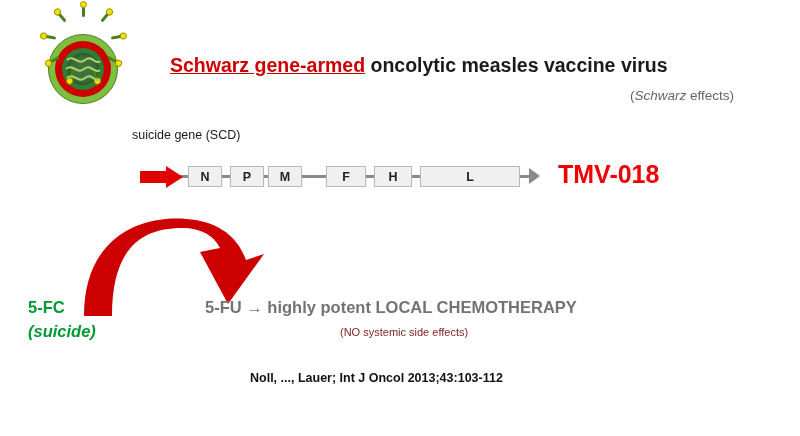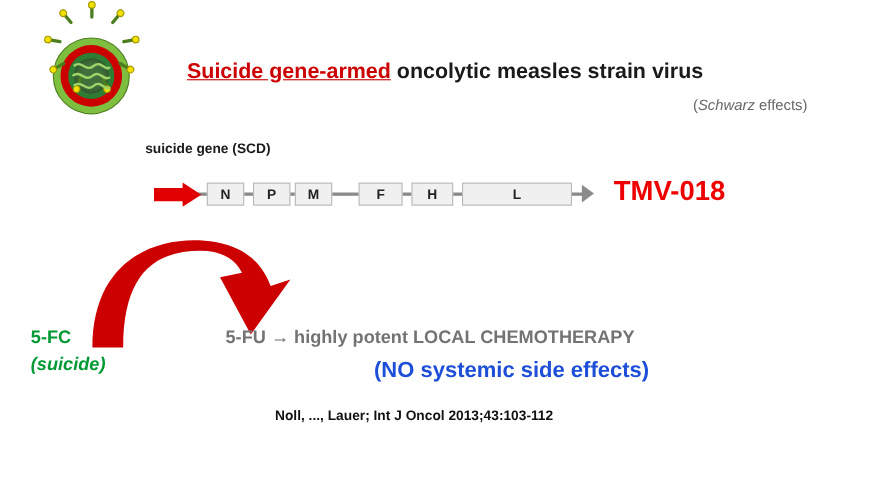--- a/index.html
+++ b/index.html
@@ -117,21 +117,21 @@
     white-space: nowrap;
   }
   .strain i { }
 
   
   .gene-label {
     position: absolute;
     left: 132px;
     top: 128px;
     font-size: 12.5px;
-    font-weight: bold;
+    font-weight: normal;
     color: #1a1a1a;
     white-space: nowrap;
   }
 
   
   .genome {
     position: absolute;
     left: 140px;
     top: 160px;
     width: 400px;
@@ -214,23 +214,23 @@
     top: 298px;
     font-size: 16.5px;
     font-weight: bold;
     color: #737373;
     white-space: nowrap;
   }
   .no-side {
     position: absolute;
     left: 340px;
     top: 326px;
-    font-size: 20px;
-    font-weight: bold;
-    color: #1d4ed8;
+    font-size: 11px;
+    font-weight: normal;
+    color: #7f1d1d;
     white-space: nowrap;
   }
   .citation {
     position: absolute;
     left: 250px;
     top: 371px;
     font-size: 12.5px;
     font-weight: bold;
     color: #111;
     white-space: nowrap;
@@ -259,21 +259,21 @@
     <div class="spike" style="left:46px; top:10px; transform: rotate(320deg) translateY(-28px);"></div>
 
     <svg class="rna" viewBox="0 0 38 34">
       <path d="M3,8 C10,2 14,14 21,8 C28,2 32,14 36,9" stroke="#9fd36a" stroke-width="2.2" fill="none"></path>
       <path d="M2,17 C9,11 13,23 20,17 C27,11 31,23 36,18" stroke="#9fd36a" stroke-width="2.2" fill="none"></path>
       <path d="M3,26 C10,20 14,32 21,26 C28,20 32,32 36,27" stroke="#9fd36a" stroke-width="2.2" fill="none"></path>
     </svg>
   </div>
 
   <div class="title">
-    <span class="underline-red">Suicide gene-armed</span><span> oncolytic measles strain virus</span>
+    <span class="underline-red">Schwarz gene-armed</span><span> oncolytic measles vaccine virus</span>
   </div>
 
   <div class="strain">
     <span>(</span><i>Schwarz</i><span> effects)</span>
   </div>
 
   <div class="gene-label">suicide gene (SCD)</div>
 
   <div class="genome">
     <div class="genome-line"></div>

